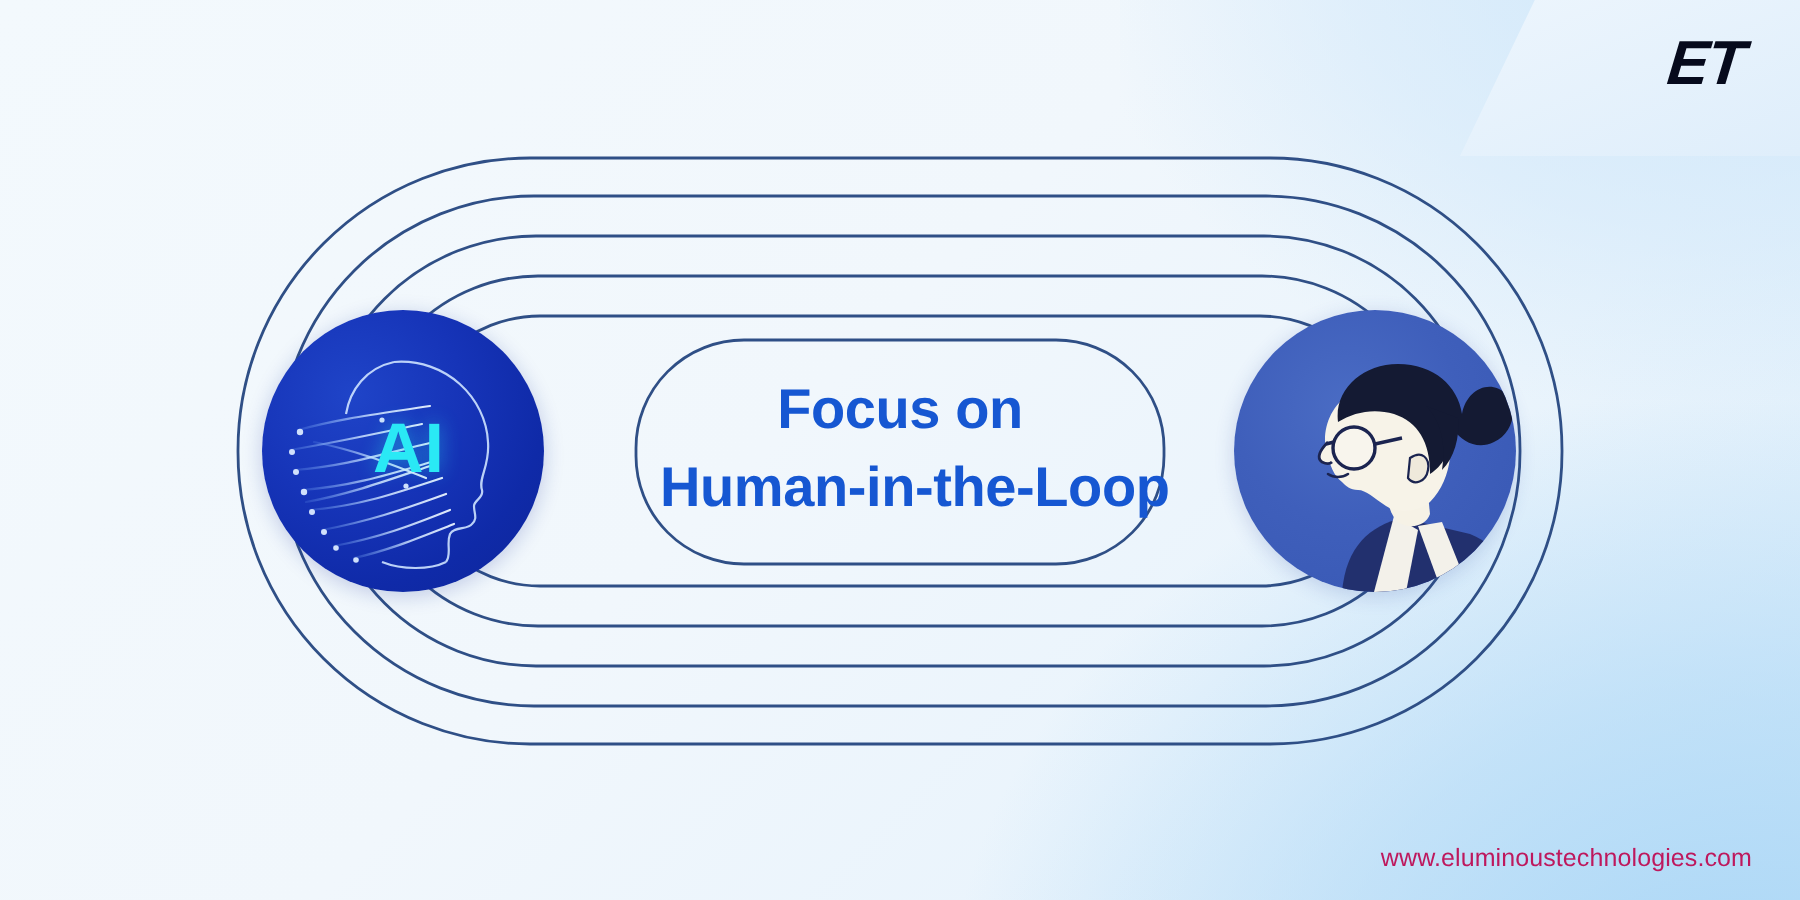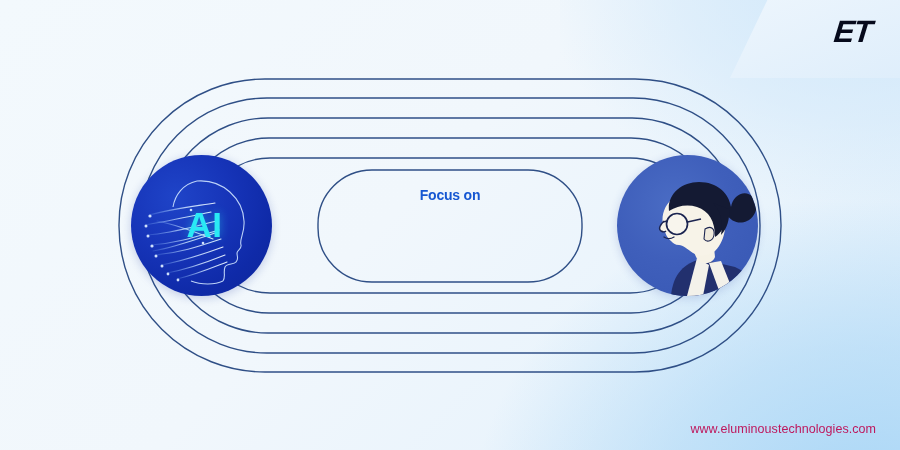--- a/index.html
+++ b/index.html
@@ -81,21 +81,21 @@
 
   
   .center-label {
     position: absolute;
     left: 330px;
     top: 186px;
     width: 240px;
     text-align: center;
     color: #1657d2;
     font-weight: bold;
-    font-size: 14px;
+    font-size: 28px;
     line-height: 1.38;
     letter-spacing: -0.2px;
     font-family: "Liberation Sans", sans-serif;
   }
   .center-label .l2 { display: block; white-space: nowrap; }
 
   
   .node {
     position: absolute;
     border-radius: 50%;
@@ -253,17 +253,18 @@
       <g fill="none" stroke="#1b2450" stroke-width="1.7">
         <circle cx="60" cy="69" r="10.5" fill="#ffffff" fill-opacity="0.22"></circle>
         <path d="M70.5 67 L84 64"></path>
         <path d="M50 66 L46 67"></path>
       </g>
     </svg>
   </div>
 
   <div class="center-label">
     <span>Focus on</span>
+    <span class="l2">Human-in-the-Loop</span>
   </div>
 
   <div class="footer-url">www.eluminoustechnologies.com</div>
 
 </div>
 
 </body></html>

